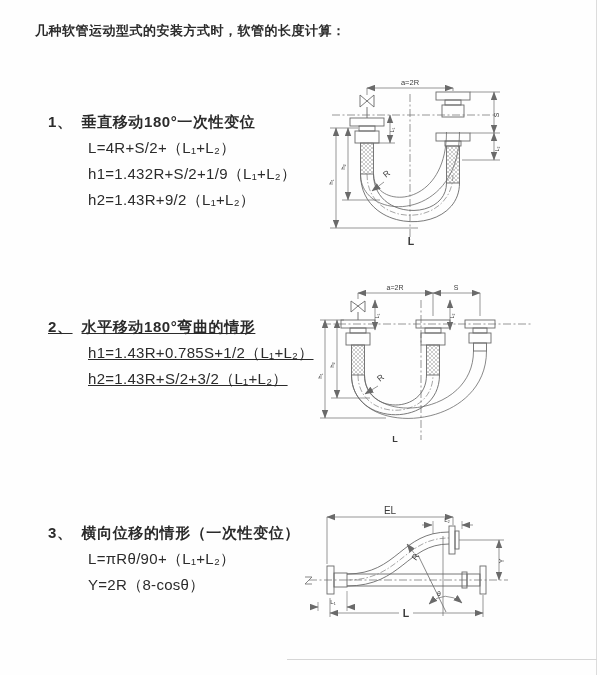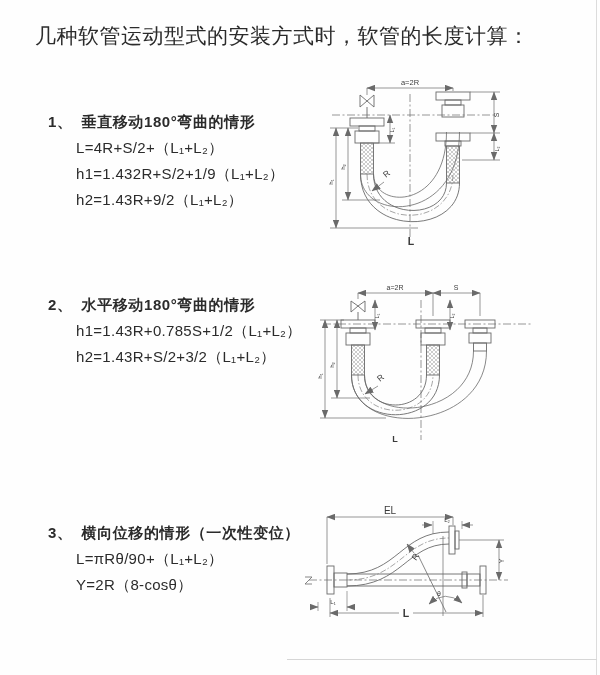--- a/index.html
+++ b/index.html
@@ -1,41 +1,41 @@
 <!DOCTYPE html>
 <html><head>
 <meta charset="utf-8">
 <style>
   html,body{margin:0;padding:0;}
   body{width:600px;height:675px;overflow:hidden;background:#ffffff;}
   .page{position:relative;width:600px;height:675px;background:#fefefe;
         font-family:"Liberation Sans","DejaVu Sans",sans-serif;color:#2b2b2b;}
-  .title{position:absolute;left:35px;top:22px;font-size:21px;font-weight:400;letter-spacing:.5px;}
+  .title{position:absolute;left:35px;top:22px;font-size:13px;font-weight:700;letter-spacing:.5px;}
   .sec{position:absolute;left:48px;}
   .sec-heading{font-size:15px;font-weight:700;letter-spacing:.6px;line-height:22px;margin-bottom:2px;}
   .sec-num{margin-right:9px;}
-  .formula{font-size:15px;line-height:26px;letter-spacing:.3px;margin-left:28px;font-weight:400;}
-  #sec1{top:111px;} #sec2{top:294px;} #sec3{top:522px;}
+  .formula{font-size:15px;line-height:26px;letter-spacing:.3px;margin-left:40px;font-weight:400;}
+  #sec1{top:111px;} #sec2{top:316px;text-decoration:underline;} #sec3{top:522px;}
   #d1{position:absolute;left:322px;top:70px;} 
   #d2{position:absolute;left:318px;top:266px;}
   #d3{position:absolute;left:303px;top:496px;}
   svg text{fill:#3a3a3a;font-family:"Liberation Sans","DejaVu Sans",sans-serif;}
   .edge-v{position:absolute;left:596px;top:0;width:1px;height:675px;background:#dcdcdc;}
   .edge-h{position:absolute;left:287px;top:659px;width:310px;height:1px;background:#d6d6d6;}
 </style>
 </head>
 <body>
 
 <div class="page">
 
   <div class="title">几种软管运动型式的安装方式时，软管的长度计算：</div>
 
   <section class="sec" id="sec1">
     <div class="sec-heading">
-      <span class="sec-num">1、</span><span>垂直移动180°弯曲的情形</span>
+      <span class="sec-num">1、</span><span>垂直移动180°一次性变位</span>
     </div>
     <div class="formula">L=4R+S/2+（L₁+L₂）</div>
     <div class="formula">h1=1.432R+S/2+1/9（L₁+L₂）</div>
     <div class="formula">h2=1.43R+9/2（L₁+L₂）</div>
   </section>
 
   <section class="sec" id="sec2">
     <div class="sec-heading">
       <span class="sec-num">2、</span><span>水平移动180°弯曲的情形</span>
     </div>

